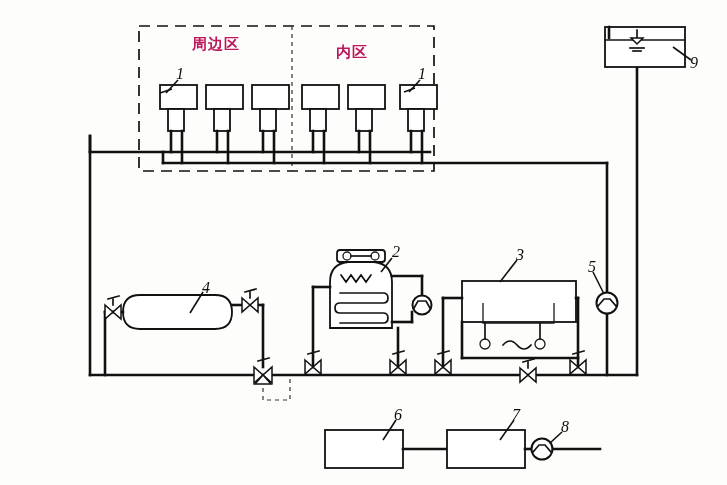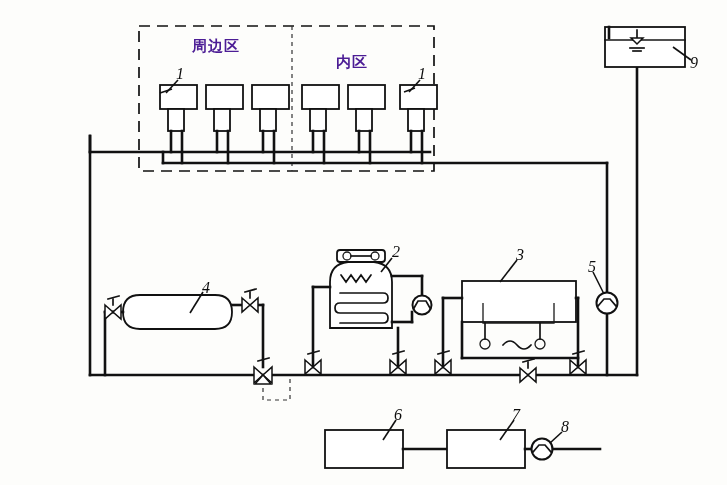--- a/index.html
+++ b/index.html
@@ -83,24 +83,24 @@
     position: absolute;
     font-family: "Liberation Serif", serif;
     font-size: 16px;
     font-style: italic;
     color: #0d0d0d;
     white-space: nowrap;
     line-height: 1;
   }
   .cn-lbl {
     position: absolute;
-    font-family: Liberation Sans, sans-serif;
+    font-family: Liberation Mono, monospace;
     font-size: 15px;
     font-weight: 700;
-    color: #4c1d95;
+    color: #be185d;
     white-space: nowrap;
     letter-spacing: 1px;
     line-height: 1;
   }
 </style>
 </head>
 <body>
 
 <div id="diagram-root">
 
@@ -329,21 +329,21 @@
       <path class="leader" d="M 593,272 L 604,294"></path>
       <path class="leader" d="M 396,420 L 383,440"></path>
       <path class="leader" d="M 514,420 L 500,440"></path>
       <path class="leader" d="M 562,432 L 550,443"></path>
       <path class="leader" d="M 691,60 L 673,47"></path>
     </g>
 
   </svg>
 
   <div class="cn-lbl" style="left:192px; top:38px;">周边区</div>
-  <div class="cn-lbl" style="left:336px; top:54px;">内区</div>
+  <div class="cn-lbl" style="left:336px; top:46px;">内区</div>
 
   <div class="lbl" style="left:176px; top:66px;">1</div>
   <div class="lbl" style="left:418px; top:66px;">1</div>
   <div class="lbl" style="left:392px; top:244px;">2</div>
   <div class="lbl" style="left:516px; top:247px;">3</div>
   <div class="lbl" style="left:202px; top:280px;">4</div>
   <div class="lbl" style="left:588px; top:259px;">5</div>
   <div class="lbl" style="left:394px; top:407px;">6</div>
   <div class="lbl" style="left:512px; top:407px;">7</div>
   <div class="lbl" style="left:561px; top:419px;">8</div>

